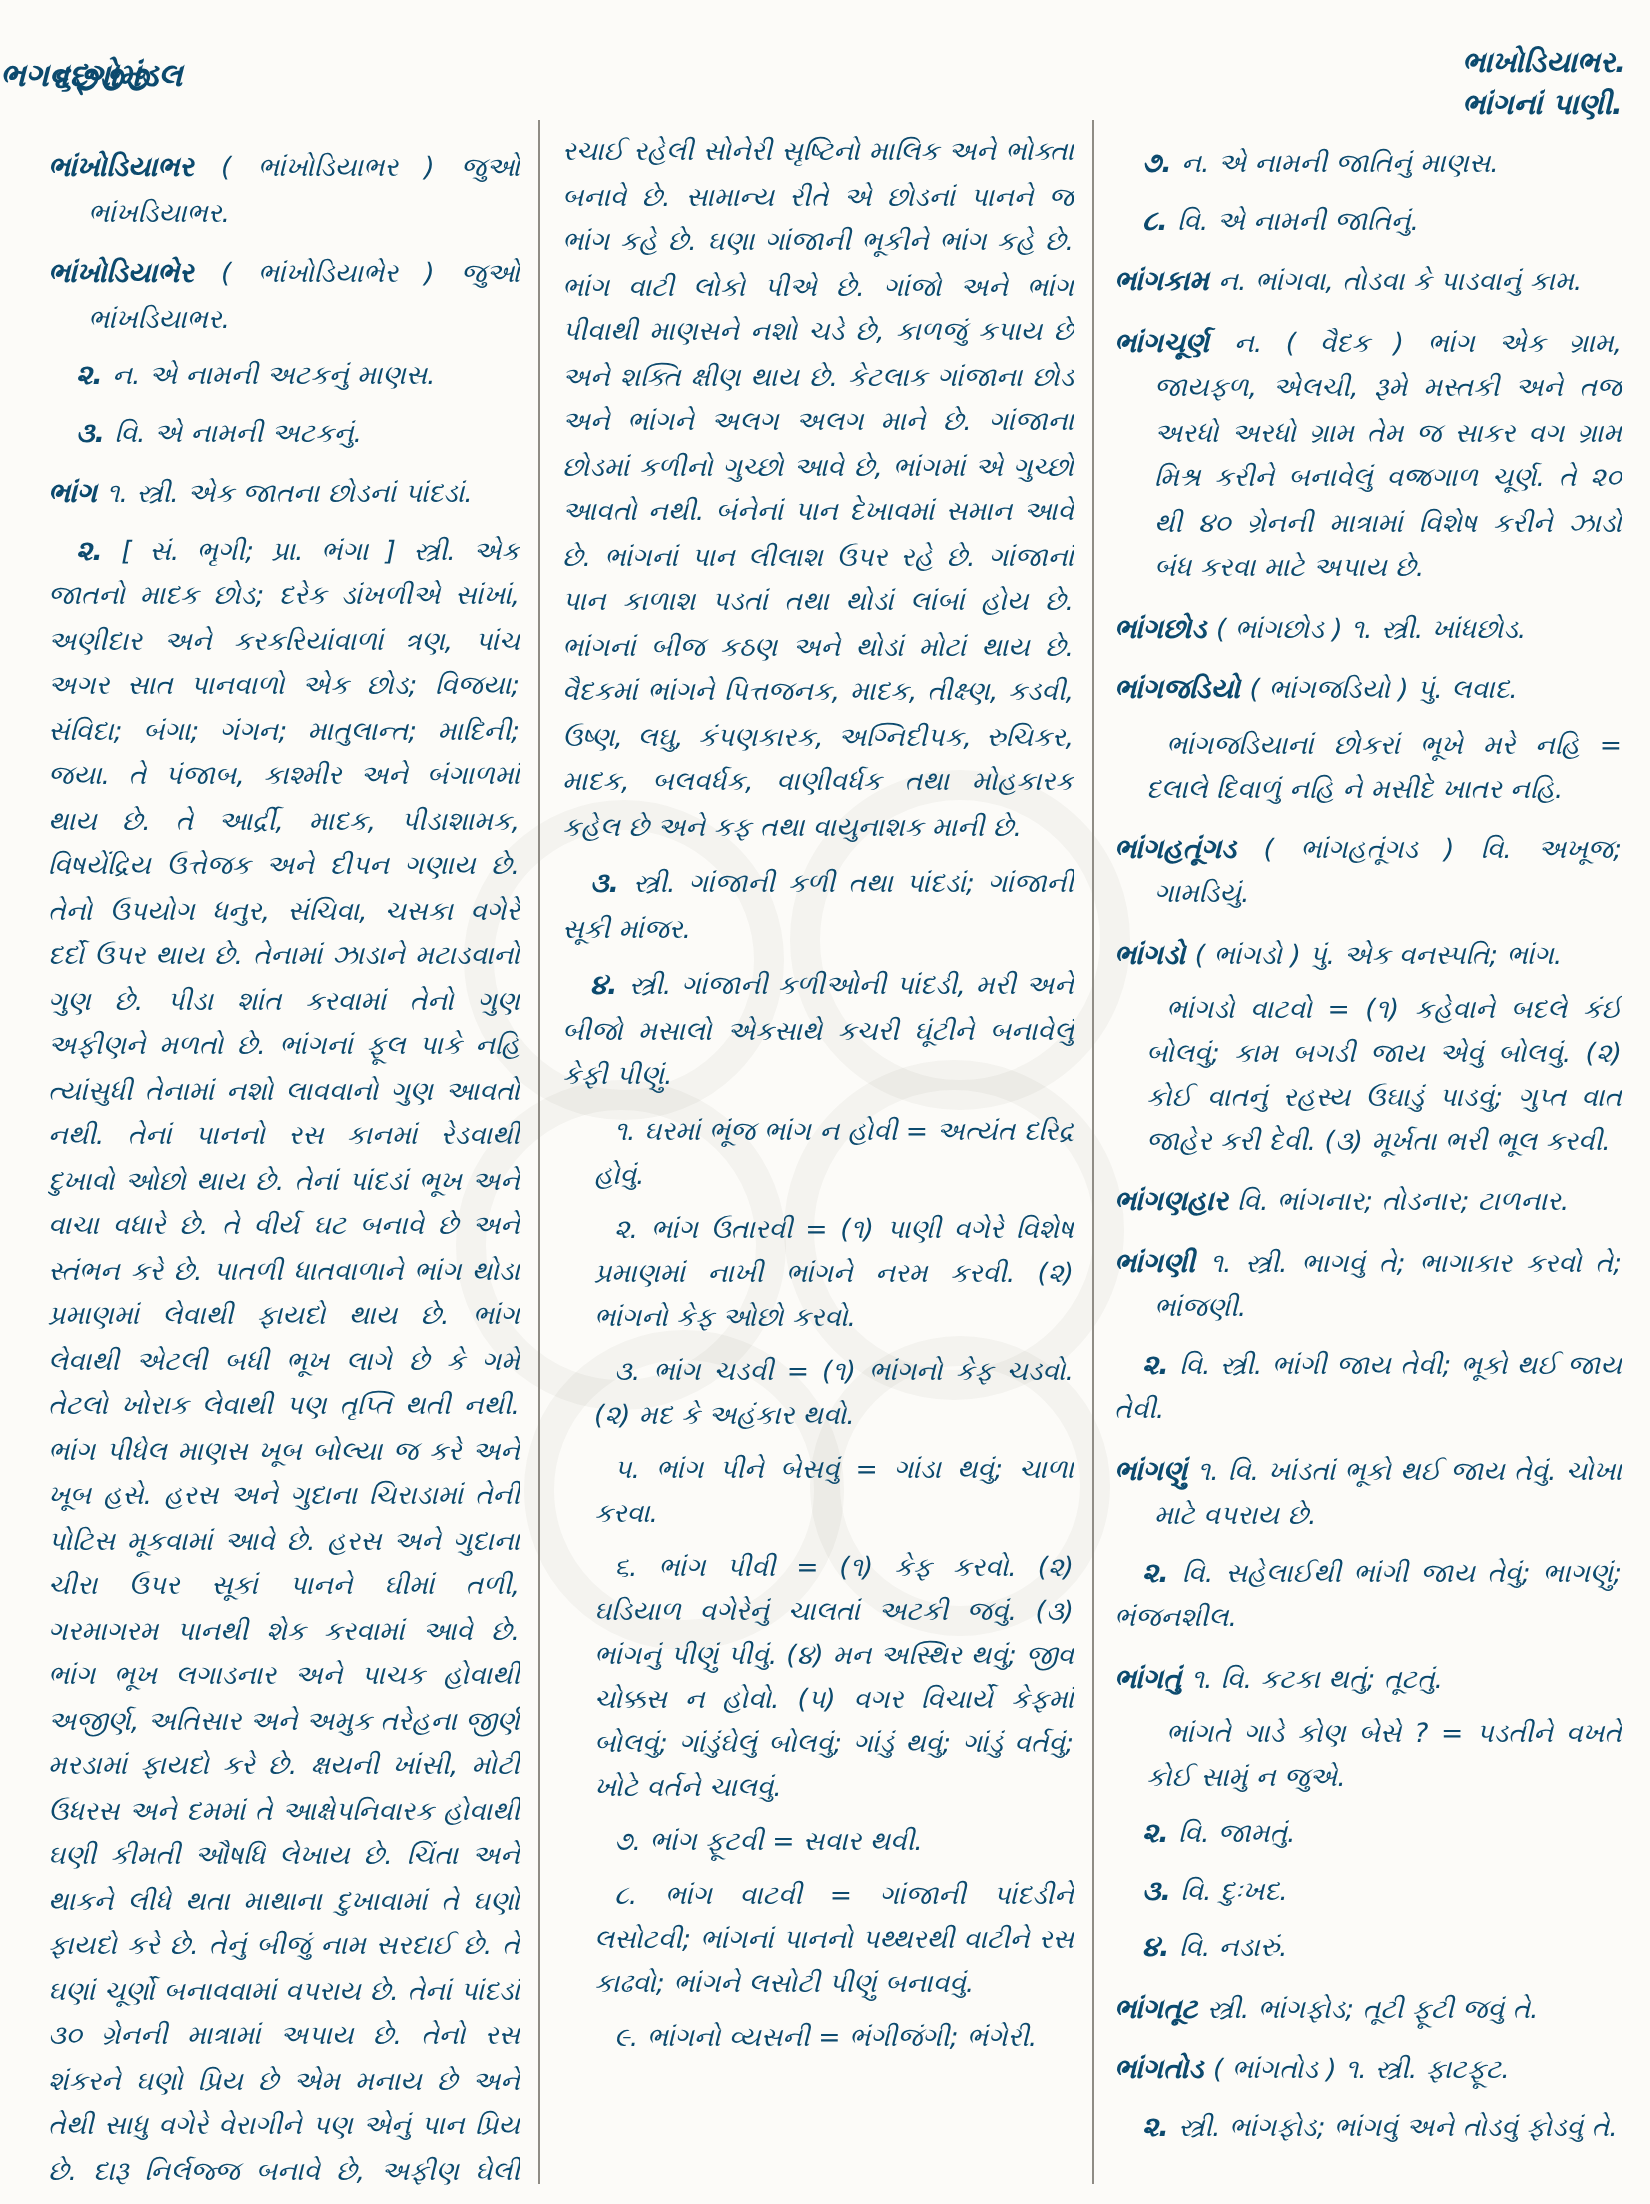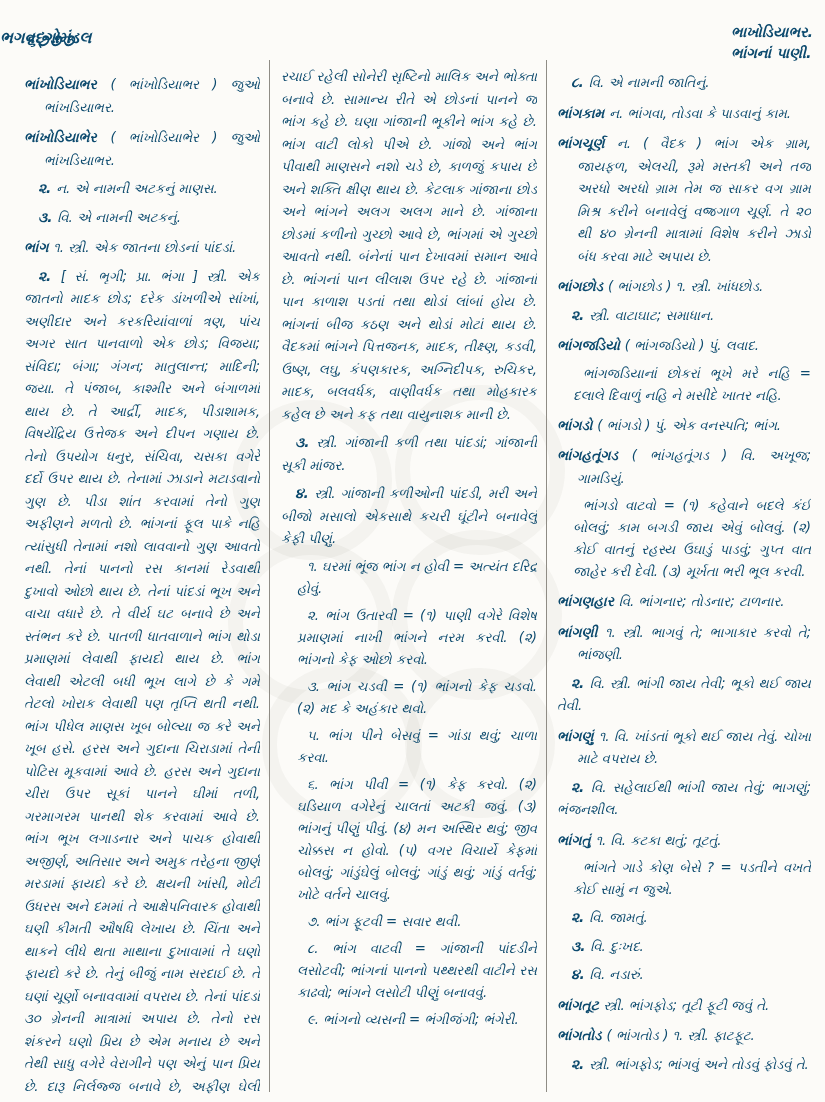--- a/index.html
+++ b/index.html
@@ -89,29 +89,29 @@
         <p class="para idiom"><span>૧. ઘરમાં ભૂંજ ભાંગ ન હોવી = અત્યંત દરિદ્ર હોવું.</span></p>
         <p class="para idiom"><span>૨. ભાંગ ઉતારવી = (૧) પાણી વગેરે વિશેષ પ્રમાણમાં નાખી ભાંગને નરમ કરવી. (૨) ભાંગનો કેફ ઓછો કરવો.</span></p>
         <p class="para idiom"><span>૩. ભાંગ ચડવી = (૧) ભાંગનો કેફ ચડવો. (૨) મદ કે અહંકાર થવો.</span></p>
         <p class="para idiom"><span>૫. ભાંગ પીને બેસવું = ગાંડા થવું; ચાળા કરવા.</span></p>
         <p class="para idiom"><span>૬. ભાંગ પીવી = (૧) કેફ કરવો. (૨) ઘડિયાળ વગેરેનું ચાલતાં અટકી જવું. (૩) ભાંગનું પીણું પીવું. (૪) મન અસ્થિર થવું; જીવ ચોક્કસ ન હોવો. (૫) વગર વિચાર્યે કેફમાં બોલવું; ગાંડુંઘેલું બોલવું; ગાંડું થવું; ગાંડું વર્તવું; ખોટે વર્તને ચાલવું.</span></p>
         <p class="para idiom"><span>૭. ભાંગ ફૂટવી = સવાર થવી.</span></p>
         <p class="para idiom"><span>૮. ભાંગ વાટવી = ગાંજાની પાંદડીને લસોટવી; ભાંગનાં પાનનો પથ્થરથી વાટીને રસ કાઢવો; ભાંગને લસોટી પીણું બનાવવું.</span></p>
         <p class="para idiom"><span>૯. ભાંગનો વ્યસની = ભંગીજંગી; ભંગેરી.</span></p>
       </div>
     <div class="col col2">
+        <p class="para sub"><b class="headword">૭. </b><span>ન. એ નામની જાતિનું માણસ.</span></p>
         <p class="para sub"><b class="headword">૮. </b><span>વિ. એ નામની જાતિનું.</span></p>
         <p class="para entry"><b class="headword">ભાંગકામ </b><span>ન. ભાંગવા, તોડવા કે પાડવાનું કામ.</span></p>
         <p class="para entry"><b class="headword">ભાંગચૂર્ણ </b><span>ન. ( વૈદક ) ભાંગ એક ગ્રામ, જાયફળ, એલચી, રૂમે મસ્તકી અને તજ અરધો અરધો ગ્રામ તેમ જ સાકર વગ ગ્રામ મિશ્ર કરીને બનાવેલું વજ્રગાળ ચૂર્ણ. તે ૨૦ થી ૪૦ ગ્રેનની માત્રામાં વિશેષ કરીને ઝાડો બંધ કરવા માટે અપાય છે.</span></p>
         <p class="para entry"><b class="headword">ભાંગછોડ </b><span>( ભાંગછોડ ) ૧. સ્ત્રી. ખાંધછોડ.</span></p>
-        <p class="para sub"><b class="headword">૨. </b><span>સ્ત્રી. વાટાઘાટ; સમાધાન.</span></p>
         <p class="para entry"><b class="headword">ભાંગજડિયો </b><span>( ભાંગજડિયો ) પું. લવાદ.</span></p>
         <p class="para idiom"><span>ભાંગજડિયાનાં છોકરાં ભૂખે મરે નહિ = દલાલે દિવાળું નહિ ને મસીદે ખાતર નહિ.</span></p>
+        <p class="para entry"><b class="headword">ભાંગહતૂંગડ </b><span>( ભાંગહતૂંગડ ) વિ. અખૂજ; ગામડિયું.</span></p>
         <p class="para entry"><b class="headword">ભાંગડો </b><span>( ભાંગડો ) પું. એક વનસ્પતિ; ભાંગ.</span></p>
-        <p class="para entry"><b class="headword">ભાંગહતૂંગડ </b><span>( ભાંગહતૂંગડ ) વિ. અખૂજ; ગામડિયું.</span></p>
         <p class="para idiom"><span>ભાંગડો વાટવો = (૧) કહેવાને બદલે કંઈ બોલવું; કામ બગડી જાય એવું બોલવું. (૨) કોઈ વાતનું રહસ્ય ઉઘાડું પાડવું; ગુપ્ત વાત જાહેર કરી દેવી. (૩) મૂર્ખતા ભરી ભૂલ કરવી.</span></p>
         <p class="para entry"><b class="headword">ભાંગણહાર </b><span>વિ. ભાંગનાર; તોડનાર; ટાળનાર.</span></p>
         <p class="para entry"><b class="headword">ભાંગણી </b><span>૧. સ્ત્રી. ભાગવું તે; ભાગાકાર કરવો તે; ભાંજણી.</span></p>
         <p class="para sub"><b class="headword">૨. </b><span>વિ. સ્ત્રી. ભાંગી જાય તેવી; ભૂકો થઈ જાય તેવી.</span></p>
         <p class="para entry"><b class="headword">ભાંગણું </b><span>૧. વિ. ખાંડતાં ભૂકો થઈ જાય તેવું. ચોખા માટે વપરાય છે.</span></p>
         <p class="para sub"><b class="headword">૨. </b><span>વિ. સહેલાઈથી ભાંગી જાય તેવું; ભાગણું; ભંજનશીલ.</span></p>
         <p class="para entry"><b class="headword">ભાંગતું </b><span>૧. વિ. કટકા થતું; તૂટતું.</span></p>
         <p class="para idiom"><span>ભાંગતે ગાડે કોણ બેસે ? = પડતીને વખતે કોઈ સામું ન જુએ.</span></p>
         <p class="para sub"><b class="headword">૨. </b><span>વિ. જામતું.</span></p>
         <p class="para sub"><b class="headword">૩. </b><span>વિ. દુઃખદ.</span></p>

